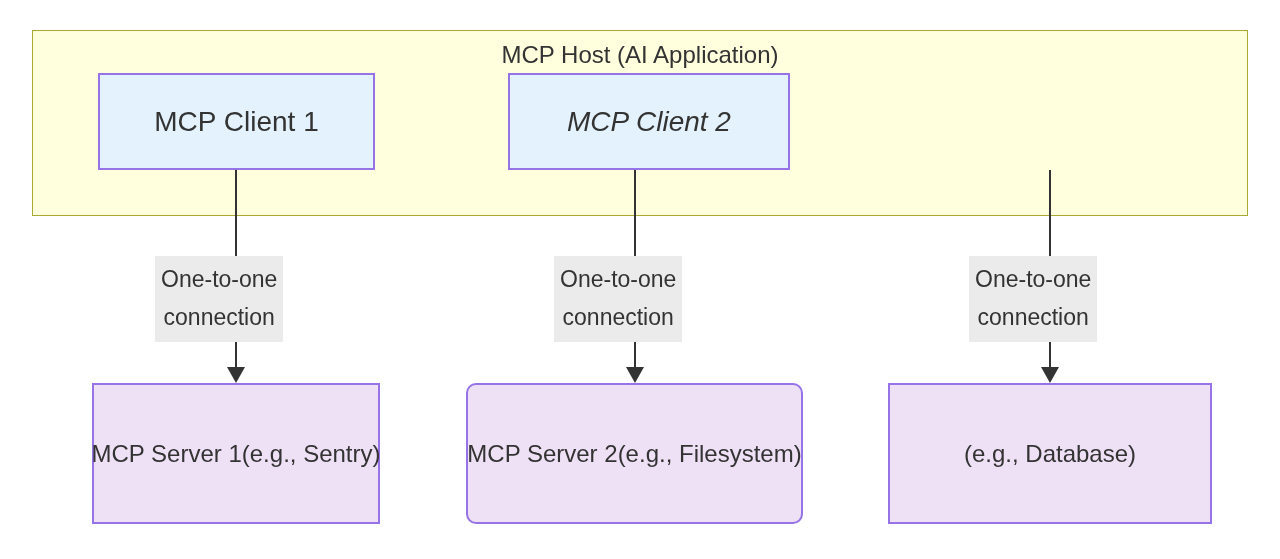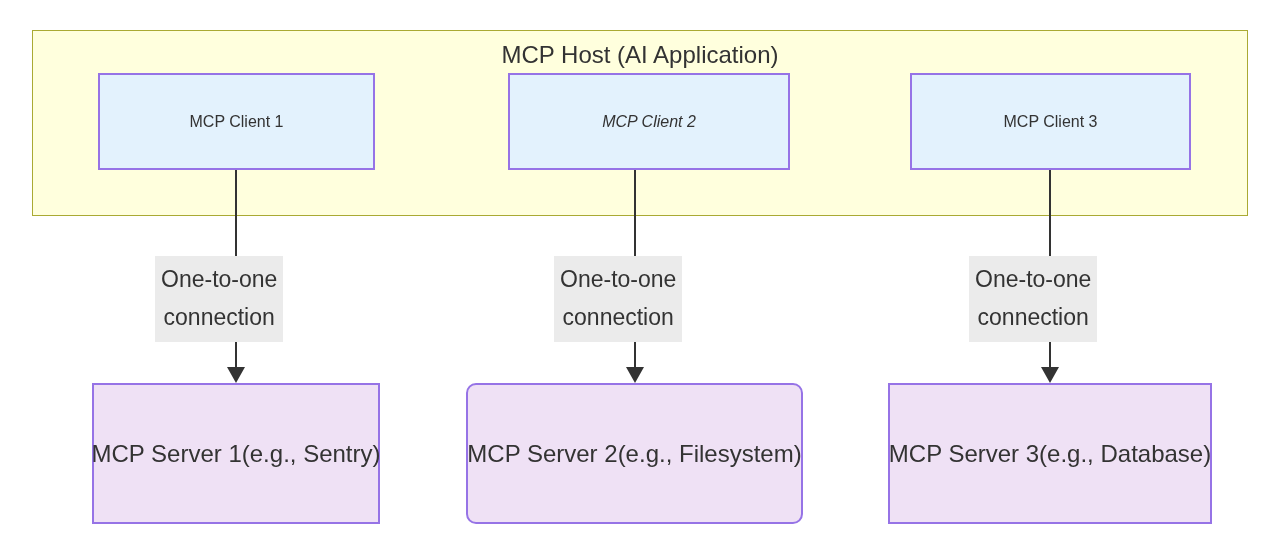--- a/index.html
+++ b/index.html
@@ -49,21 +49,21 @@
     top: 73px;
     height: 97px;
     background: #e3f2fd;
     border: 2px solid #9673e6;
     box-sizing: border-box;
     display: flex;
     align-items: center;
     justify-content: center;
   }
   .client-box .node-label {
-    font-size: 16px;
+    font-size: 28px;
     line-height: 30px;
     color: #333333;
     text-align: center;
     white-space: nowrap;
   }
   #client-1 { left: 98px;  width: 277px; }
   #client-2 { left: 508px; width: 282px; font-style: italic; }
   #client-3 { left: 910px; width: 281px; }
 
   
@@ -142,23 +142,20 @@
   <div class="host-container">
     <div class="host-title">MCP Host (AI Application)</div>
   </div>
 
   <div class="client-box" id="client-1">
     <span class="node-label">MCP Client 1</span>
   </div>
   <div class="client-box" id="client-2">
     <span class="node-label">MCP Client 2</span>
   </div>
-  <div class="client-box" id="client-3">
-    <span class="node-label">MCP Client 3</span>
-  </div>
 
   <div class="edge-line" id="edge-line-1"></div>
   <div class="edge-arrow" id="edge-arrow-1"></div>
 
   <div class="edge-line" id="edge-line-2"></div>
   <div class="edge-arrow" id="edge-arrow-2"></div>
 
   <div class="edge-line" id="edge-line-3"></div>
   <div class="edge-arrow" id="edge-arrow-3"></div>
 
@@ -177,17 +174,16 @@
 
   <div class="server-box" id="server-1">
     <span class="node-label">MCP Server 1</span>
     <span class="node-label">(e.g., Sentry)</span>
   </div>
   <div class="server-box" id="server-2">
     <span class="node-label">MCP Server 2</span>
     <span class="node-label">(e.g., Filesystem)</span>
   </div>
   <div class="server-box" id="server-3">
-    <span class="node-label">MCP Server 3</span>
     <span class="node-label">(e.g., Database)</span>
   </div>
 
 </div>
 
 </body></html>

